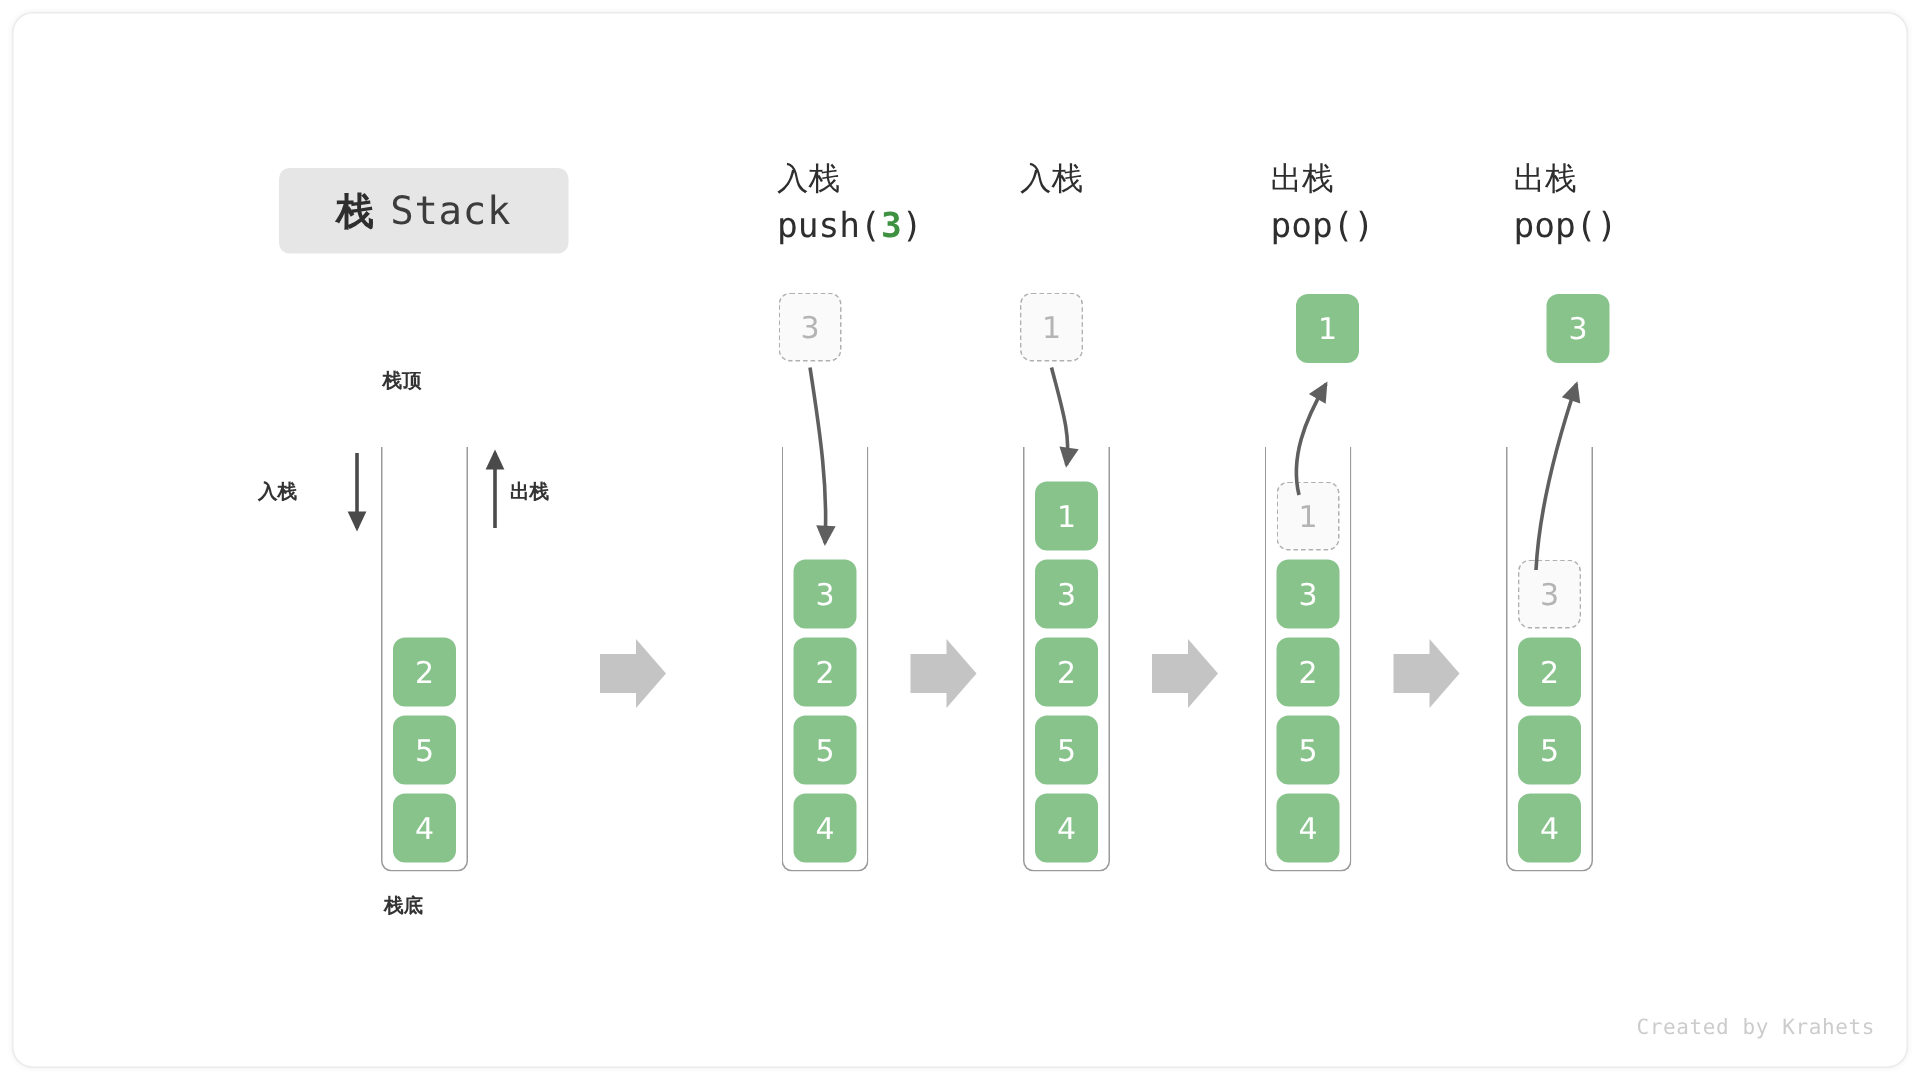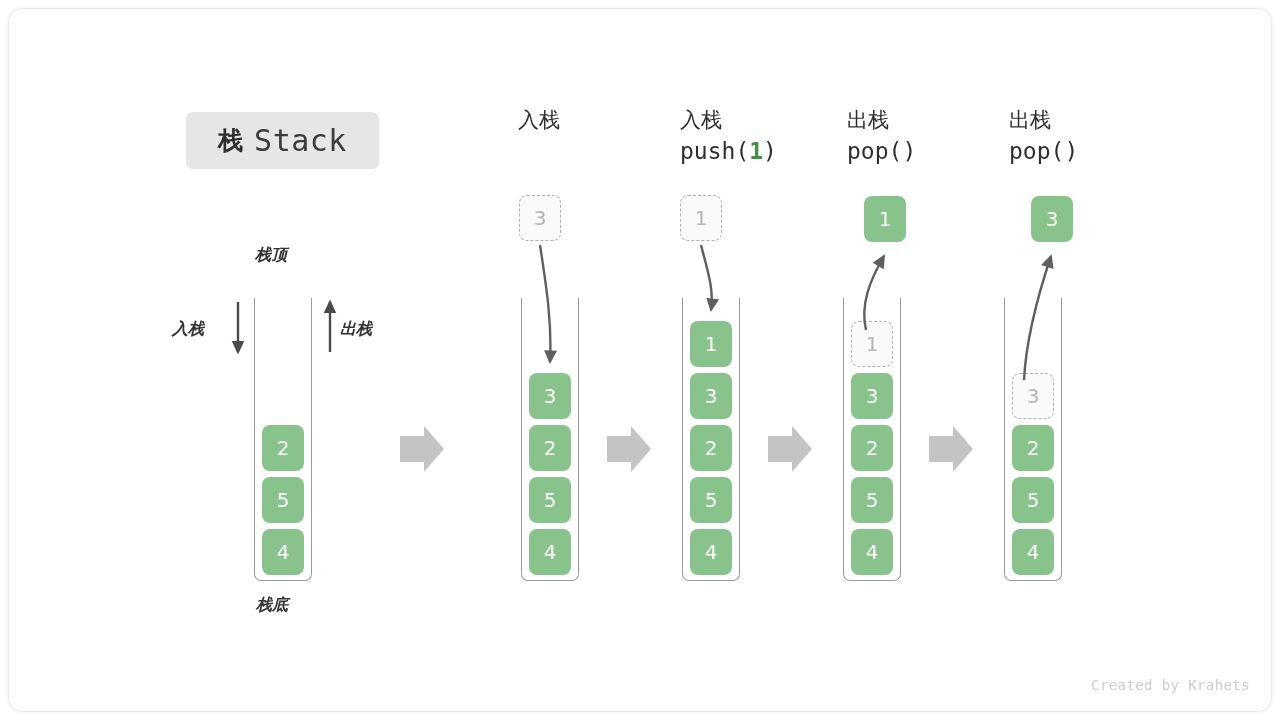--- a/index.html
+++ b/index.html
@@ -43,34 +43,33 @@
     gap: 11px;
   }
   .title-cn {
     font-family: "Liberation Sans", sans-serif;
     font-weight: bold;
     font-size: 25px;
     color: #2e2e2e;
   }
   .title-en {
     font-family: "DejaVu Sans Mono", monospace;
-    font-size: 30px;
+    font-size: 26px;
     color: #3c3c3c;
     letter-spacing: 0.5px;
   }
 
   
   .lbl {
     position: absolute;
     font-family: "Liberation Sans", sans-serif;
     font-weight: bold;
-    font-size: 16px;
+    font-size: 13px;
     color: #333333;
     white-space: nowrap;
-    font-style: italic;
   }
   .lbl-top   { left: 255px; top: 245px; }
   .lbl-bottom{ left: 256px; top: 595px; }
   .lbl-push  { left: 172px; top: 319px; }
   .lbl-pop   { left: 340px; top: 319px; }
 
   
   .col-head {
     position: absolute;
     width: 170px;
@@ -185,25 +184,25 @@
     <span class="title-en">Stack</span>
   </div>
 
   <div class="lbl lbl-top">栈顶</div>
   <div class="lbl lbl-bottom">栈底</div>
   <div class="lbl lbl-push">入栈</div>
   <div class="lbl lbl-pop">出栈</div>
 
   <div class="col-head" style="left:518px; top:105px;">
     <div class="cn">入栈</div>
+    <div class="fn"><span>push(</span><span class="arg">3</span><span>)</span></div>
   </div>
 
   <div class="col-head" style="left:680px; top:105px;">
     <div class="cn">入栈</div>
-    <div class="fn"><span>push(</span><span class="arg">1</span><span>)</span></div>
   </div>
 
   <div class="col-head" style="left:847px; top:105px;">
     <div class="cn">出栈</div>
     <div class="fn"><span>pop(</span><span class="arg"></span><span>)</span></div>
   </div>
 
   <div class="col-head" style="left:1009px; top:105px;">
     <div class="cn">出栈</div>
     <div class="fn"><span>pop(</span><span class="arg"></span><span>)</span></div>

